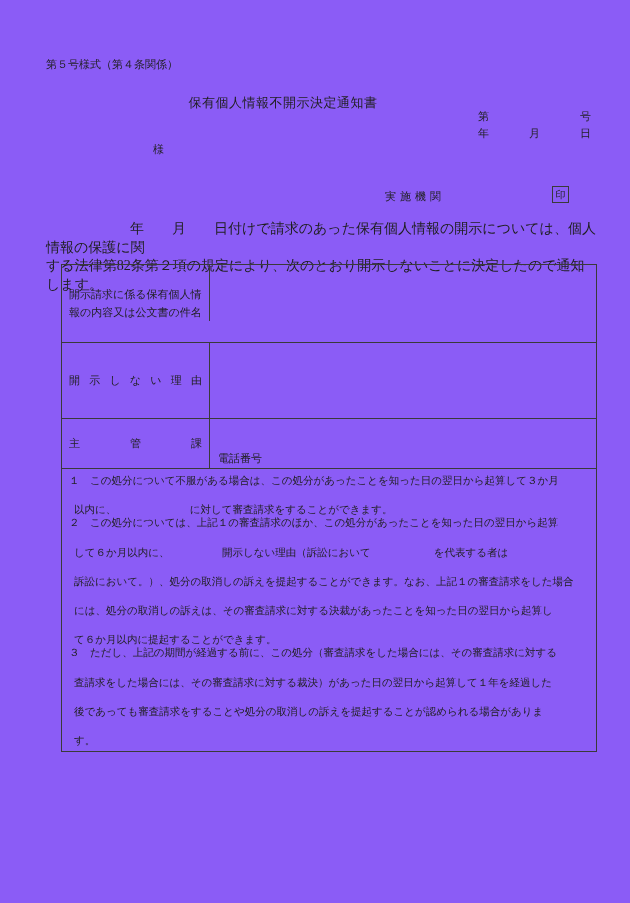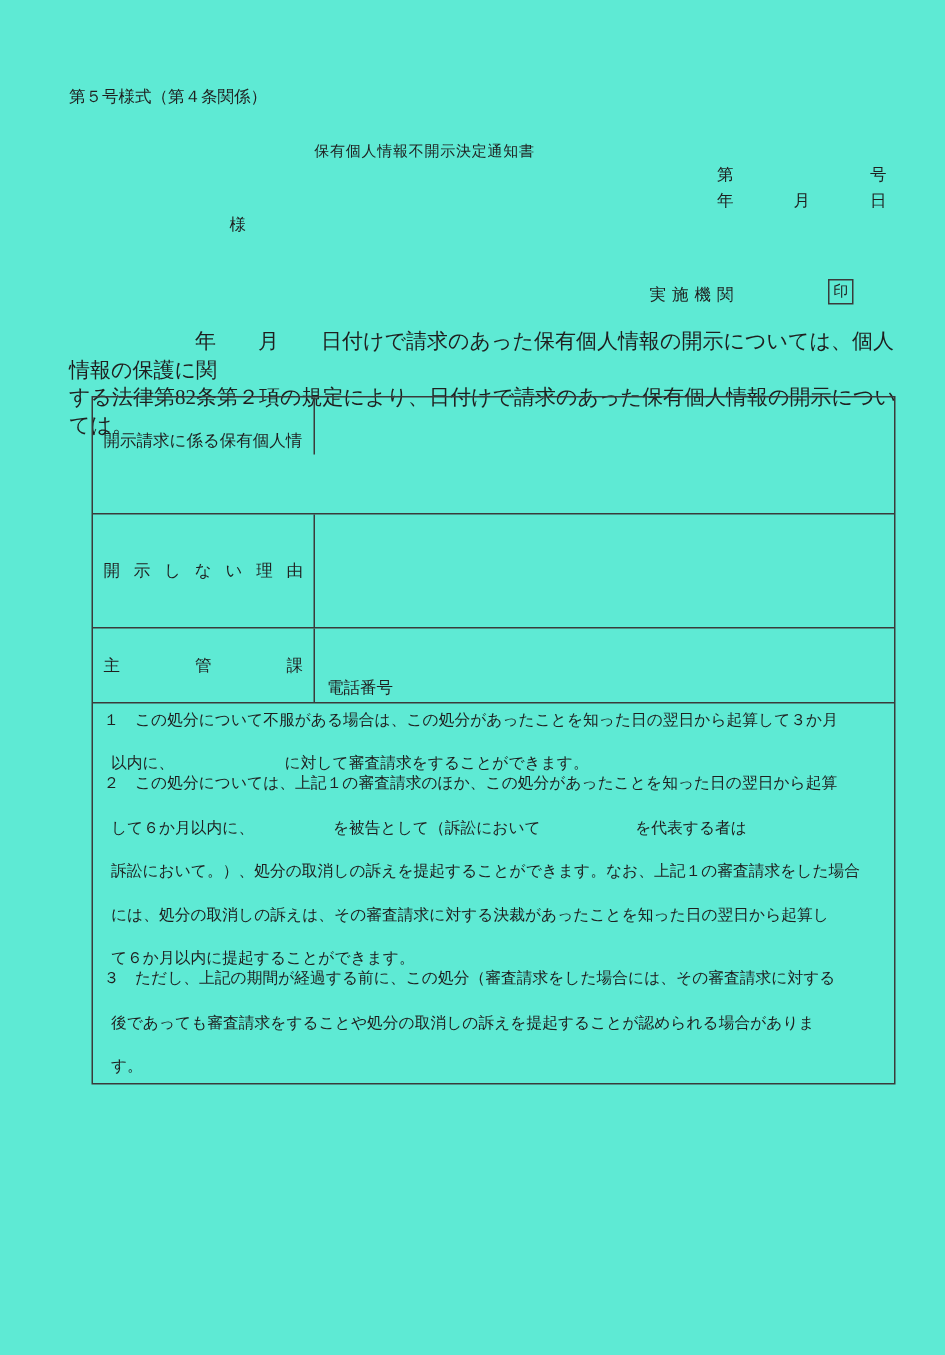--- a/index.html
+++ b/index.html
@@ -1,30 +1,30 @@
 <!DOCTYPE html>
 <html lang="ja"><head>
 <meta charset="utf-8">
 <style>
   html,body{margin:0;padding:0;background:#ffffff;}
   .page{
     position:relative;
     width:630px;height:903px;
-    background:#5eead4;
+    background:#8b5cf6;
     font-family:"Liberation Serif","DejaVu Serif",serif;
     color:#1f1f1f;
     overflow:hidden;
   }
   .abs{position:absolute;}
   .form-number{left:46px;top:57px;font-size:11px;}
-  .doc-title{left:0;top:94px;width:566px;text-align:center;font-size:10px;letter-spacing:0.5px;}
+  .doc-title{left:0;top:94px;width:566px;text-align:center;font-size:13px;letter-spacing:0.5px;}
   .doc-number-line{left:478px;top:109px;width:113px;display:flex;justify-content:space-between;font-size:11px;}
   .date-line{left:478px;top:126px;width:113px;display:flex;justify-content:space-between;font-size:11px;}
   .addressee{left:153px;top:142px;font-size:11px;}
-  .issuer{left:385px;top:189px;font-size:11px;letter-spacing:4px;margin-left:48px;}
+  .issuer{left:385px;top:189px;font-size:11px;letter-spacing:4px;}
   .seal-box{
     left:552px;top:186px;width:15px;height:15px;
     border:1px solid #3a3a3a;
     font-size:10px;line-height:15px;text-align:center;letter-spacing:0;
   }
   .body-par{left:46px;top:220px;width:552px;font-size:14px;line-height:18.5px;}
   
   .main-table{
     left:61px;top:264px;width:534px;
     border:1px solid #3a3a3a;
@@ -74,28 +74,29 @@
   </div>
 
   <div class="abs addressee">様</div>
 
   <div class="abs issuer">実施機関</div>
 
   <div class="abs seal-box">印</div>
 
   <div class="abs body-par">
     <div>　　　　　　年　　月　　日付けで請求のあった保有個人情報の開示については、個人情報の保護に関</div>
-    <div>する法律第82条第２項の規定により、日付けで請求のあった保有個人情報の開示については。</div>
+    <div>する法律第82条第２項の規定により、次のとおり開示しないことに決定したので通知します。</div>
   </div>
 
   <div class="abs main-table">
 
     <div class="t-row row-subject">
       <div class="label-cell">
         <div>開示請求に係る保有個人情</div>
+        <div>報の内容又は公文書の件名</div>
       </div>
       <div class="value-cell"></div>
     </div>
 
     <div class="t-row row-reason">
       <div class="label-cell v-center">
         <div class="justify-label">開示しない理由</div>
       </div>
       <div class="value-cell"></div>
     </div>
@@ -107,25 +108,26 @@
       <div class="value-cell">
         <span class="phone">電話番号</span>
       </div>
     </div>
 
     <div class="t-row">
       <div class="notes-cell">
         <div class="note-line">１　この処分について不服がある場合は、この処分があったことを知った日の翌日から起算して３か月</div>
         <div class="note-line cont">以内に、　　　　　　　に対して審査請求をすることができます。</div>
         <div class="note-line">２　この処分については、上記１の審査請求のほか、この処分があったことを知った日の翌日から起算</div>
-        <div class="note-line cont">して６か月以内に、　　　　　を被告として（訴訟において　　　　　　を代表する者は</div>
+        <div class="note-line cont">して６か月以内に、　　　　　開示しない理由（訴訟において　　　　　　を代表する者は</div>
         <div class="note-line cont">訴訟において。）、処分の取消しの訴えを提起することができます。なお、上記１の審査請求をした場合</div>
         <div class="note-line cont">には、処分の取消しの訴えは、その審査請求に対する決裁があったことを知った日の翌日から起算し</div>
         <div class="note-line cont">て６か月以内に提起することができます。</div>
         <div class="note-line">３　ただし、上記の期間が経過する前に、この処分（審査請求をした場合には、その審査請求に対する</div>
+        <div class="note-line cont">査請求をした場合には、その審査請求に対する裁決）があった日の翌日から起算して１年を経過した</div>
         <div class="note-line cont">後であっても審査請求をすることや処分の取消しの訴えを提起することが認められる場合がありま</div>
         <div class="note-line cont">す。</div>
       </div>
     </div>
 
   </div>
 
 </div>
 
 </body></html>

